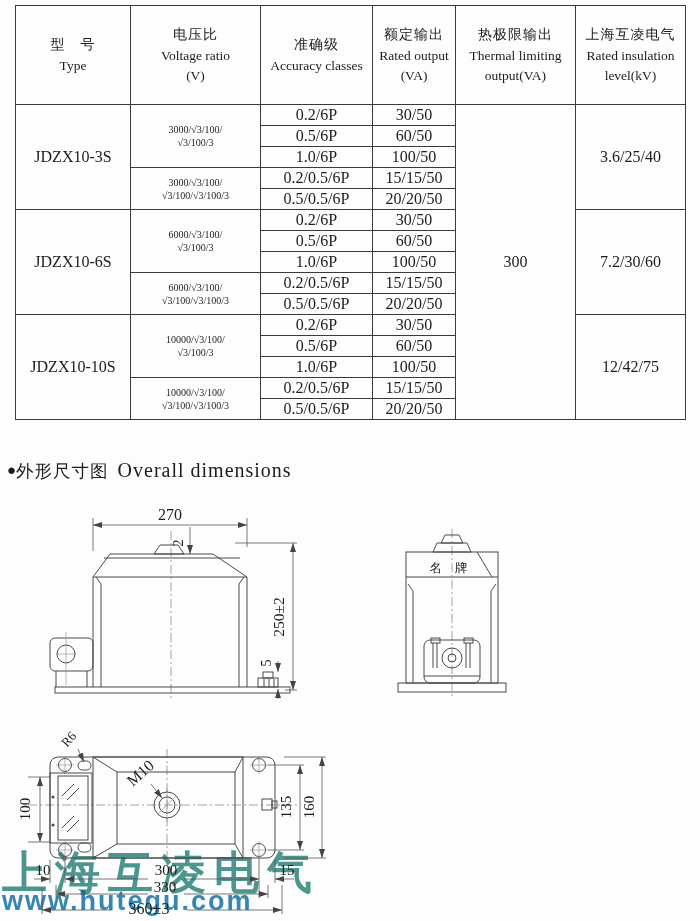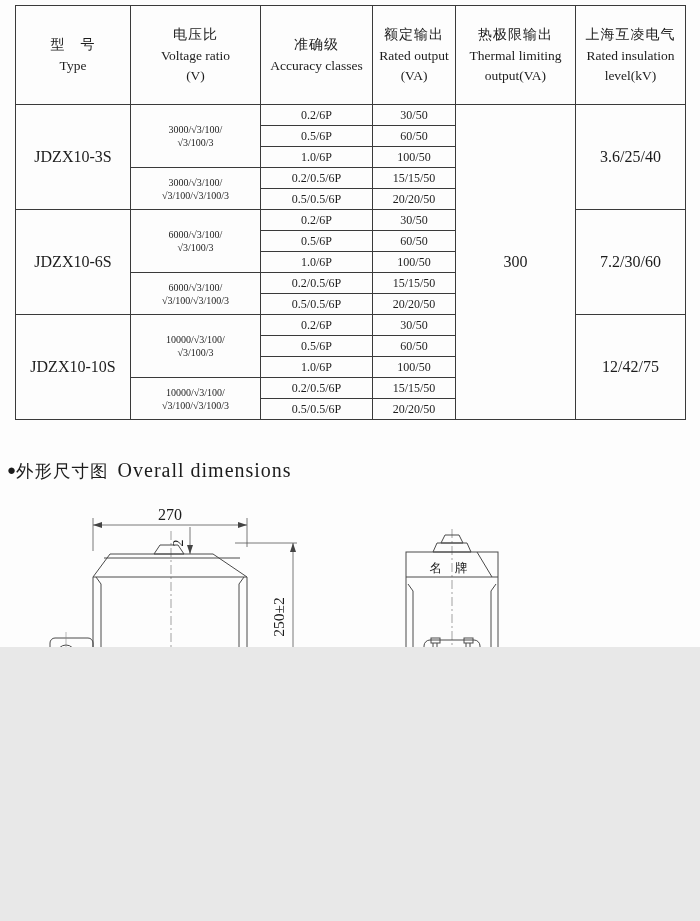--- a/index.html
+++ b/index.html
@@ -1,29 +1,29 @@
 <!DOCTYPE html>
 <html><head>
 <meta charset="utf-8">
 <style>
   html,body{margin:0;padding:0;background:#e8e8e8;}
-  .page{position:relative;width:700px;height:647px;background:#fdfdfd;
+  .page{position:relative;width:700px;height:921px;background:#fdfdfd;
         font-family:"Liberation Serif",serif;color:#1c1c1c;overflow:hidden;}
   
   table.spec{position:absolute;left:15px;top:5px;width:670px;border-collapse:collapse;
              table-layout:fixed;}
   .spec th,.spec td{border:1px solid #3a3a3a;text-align:center;vertical-align:middle;
              padding:0;font-weight:normal;background:transparent;}
   .spec thead tr{height:99px;}
   .spec tbody tr{height:21px;}
   .h-cn{font-size:14px;letter-spacing:1px;line-height:1.55;}
   .h-en{font-size:13.5px;line-height:1.5;}
   .c-type{font-size:16px;}
   .c-ratio div{font-size:10px;line-height:1.3;}
-  .c-acc,.c-out{font-size:12px;}
+  .c-acc,.c-out{font-size:16px;}
   .c-th,.c-ins{font-size:16px;}
   
   .note-cn{position:absolute;left:16px;top:421px;font-size:14.5px;letter-spacing:.5px;}
   .note-en{position:absolute;left:16px;top:440px;font-size:14.5px;}
   .heading{position:absolute;left:7px;top:459px;}
   .heading .bullet{font-size:15px;vertical-align:2px;}
   .heading .cn{font-size:17.5px;letter-spacing:1px;}
   .heading .en{font-size:20px;margin-left:9px;letter-spacing:1px;text-align:right;}
   
   .wm1{position:absolute;left:2px;top:843px;font-size:45px;font-weight:bold;

